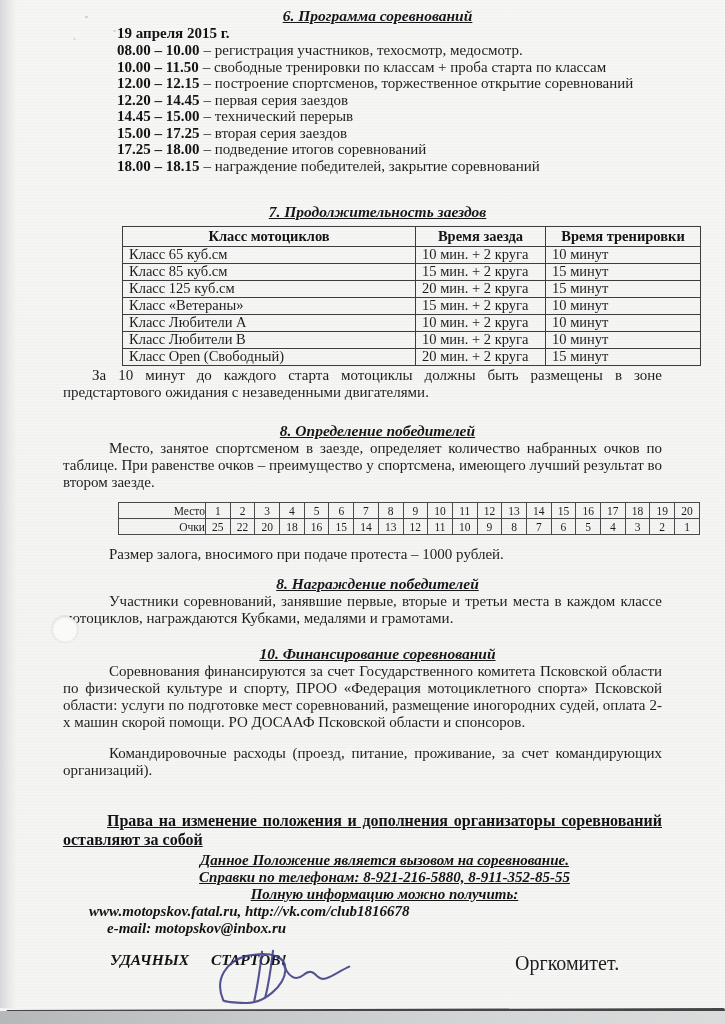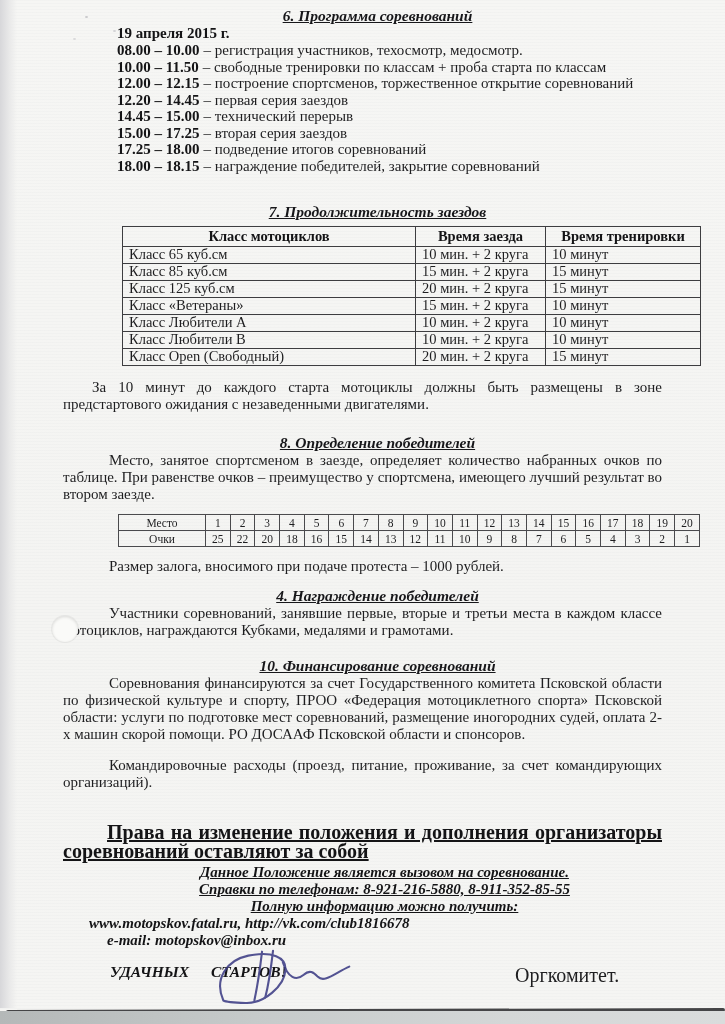--- a/index.html
+++ b/index.html
@@ -49,30 +49,30 @@
 
   table { border-collapse:collapse; table-layout:fixed; }
   .t7 { margin:5px 0 0 59px; width:578px; font-size:14.5px; }
   .t7 th, .t7 td { border:1px solid #3d3d40; padding:0 6px; height:16px; line-height:15.5px; }
   .t7 th { font-weight:bold; text-align:center; height:19px; color:#141416; }
   .t7 td.c1 { text-align:left; }
   .t7 td.c2, .t7 td.c3 { text-align:left; }
 
   .pts { margin:11px 0 0 55px; width:582px; font-size:11.5px; }
   .pts td { border:1px solid #4a4a4d; text-align:center; height:15px; line-height:14px; padding:0; }
-  .pts td.lbl { width:86px; }
+  .pts td.lbl { width:86px;text-align:right; }
 
   .para { margin:0; font-size:15px; line-height:17px; text-align:justify; text-indent:46px; }
-  .note7 { margin-top:13px; text-indent:29px; }
+  .note7 { margin-top:1px; text-indent:29px; }
   .para8 { }
   .protest { margin-top:11px; text-align:left; }
   .p10b { margin-top:14px; }
 
   .rights {
-    margin:32px 0 0 0; font-size:20px; line-height:19px; font-weight:bold;
+    margin:32px 0 0 0; font-size:16px; line-height:19px; font-weight:bold;
     text-decoration:underline; text-align:justify; text-indent:44px; color:#141416;
   }
   .foot-it { margin:0; font-size:15px; line-height:17px; font-weight:bold; font-style:italic; color:#141416; }
   .foot-block { margin-top:3px; }
   .und { text-decoration:underline;text-align:center; }
   .ml44 { margin-left:44px; }
   .ml26 { margin-left:26px; }
 
   .farewell-row { position:relative; margin-top:14px; height:20px; }
   .farewell { margin-left:47px; font-size:15.5px; font-weight:bold; font-style:italic;
@@ -208,21 +208,21 @@
         <td>4</td>
         <td>3</td>
         <td>2</td>
         <td>1</td>
       </tr>
     </tbody>
       </table>
 
     <p class="para protest">Размер залога, вносимого при подаче протеста – 1000 рублей.</p>
 
-    <h3 class="sec m-h9">4. Награждение победителей</h3>
+    <h3 class="sec m-h9">8. Награждение победителей</h3>
     <p class="para">Участники соревнований, занявшие первые, вторые и третьи места в каждом классе мотоциклов, награждаются Кубками, медалями и грамотами.</p>
 
     <h3 class="sec m-h10">10. Финансирование соревнований</h3>
     <p class="para">Соревнования финансируются за счет Государственного комитета Псковской области по физической культуре и спорту, ПРОО «Федерация мотоциклетного спорта» Псковской области: услуги по подготовке мест соревнований, размещение иногородних судей, оплата 2-х машин скорой помощи. РО ДОСААФ Псковской области и спонсоров.</p>
     <p class="para p10b">Командировочные расходы (проезд, питание, проживание, за счет командирующих организаций).</p>
 
     <p class="rights">Права на изменение положения и дополнения организаторы соревнований оставляют за собой</p>
 
     <div class="foot-block">
       <div class="foot-it und ml44">Данное Положение является вызовом на соревнование.</div>

